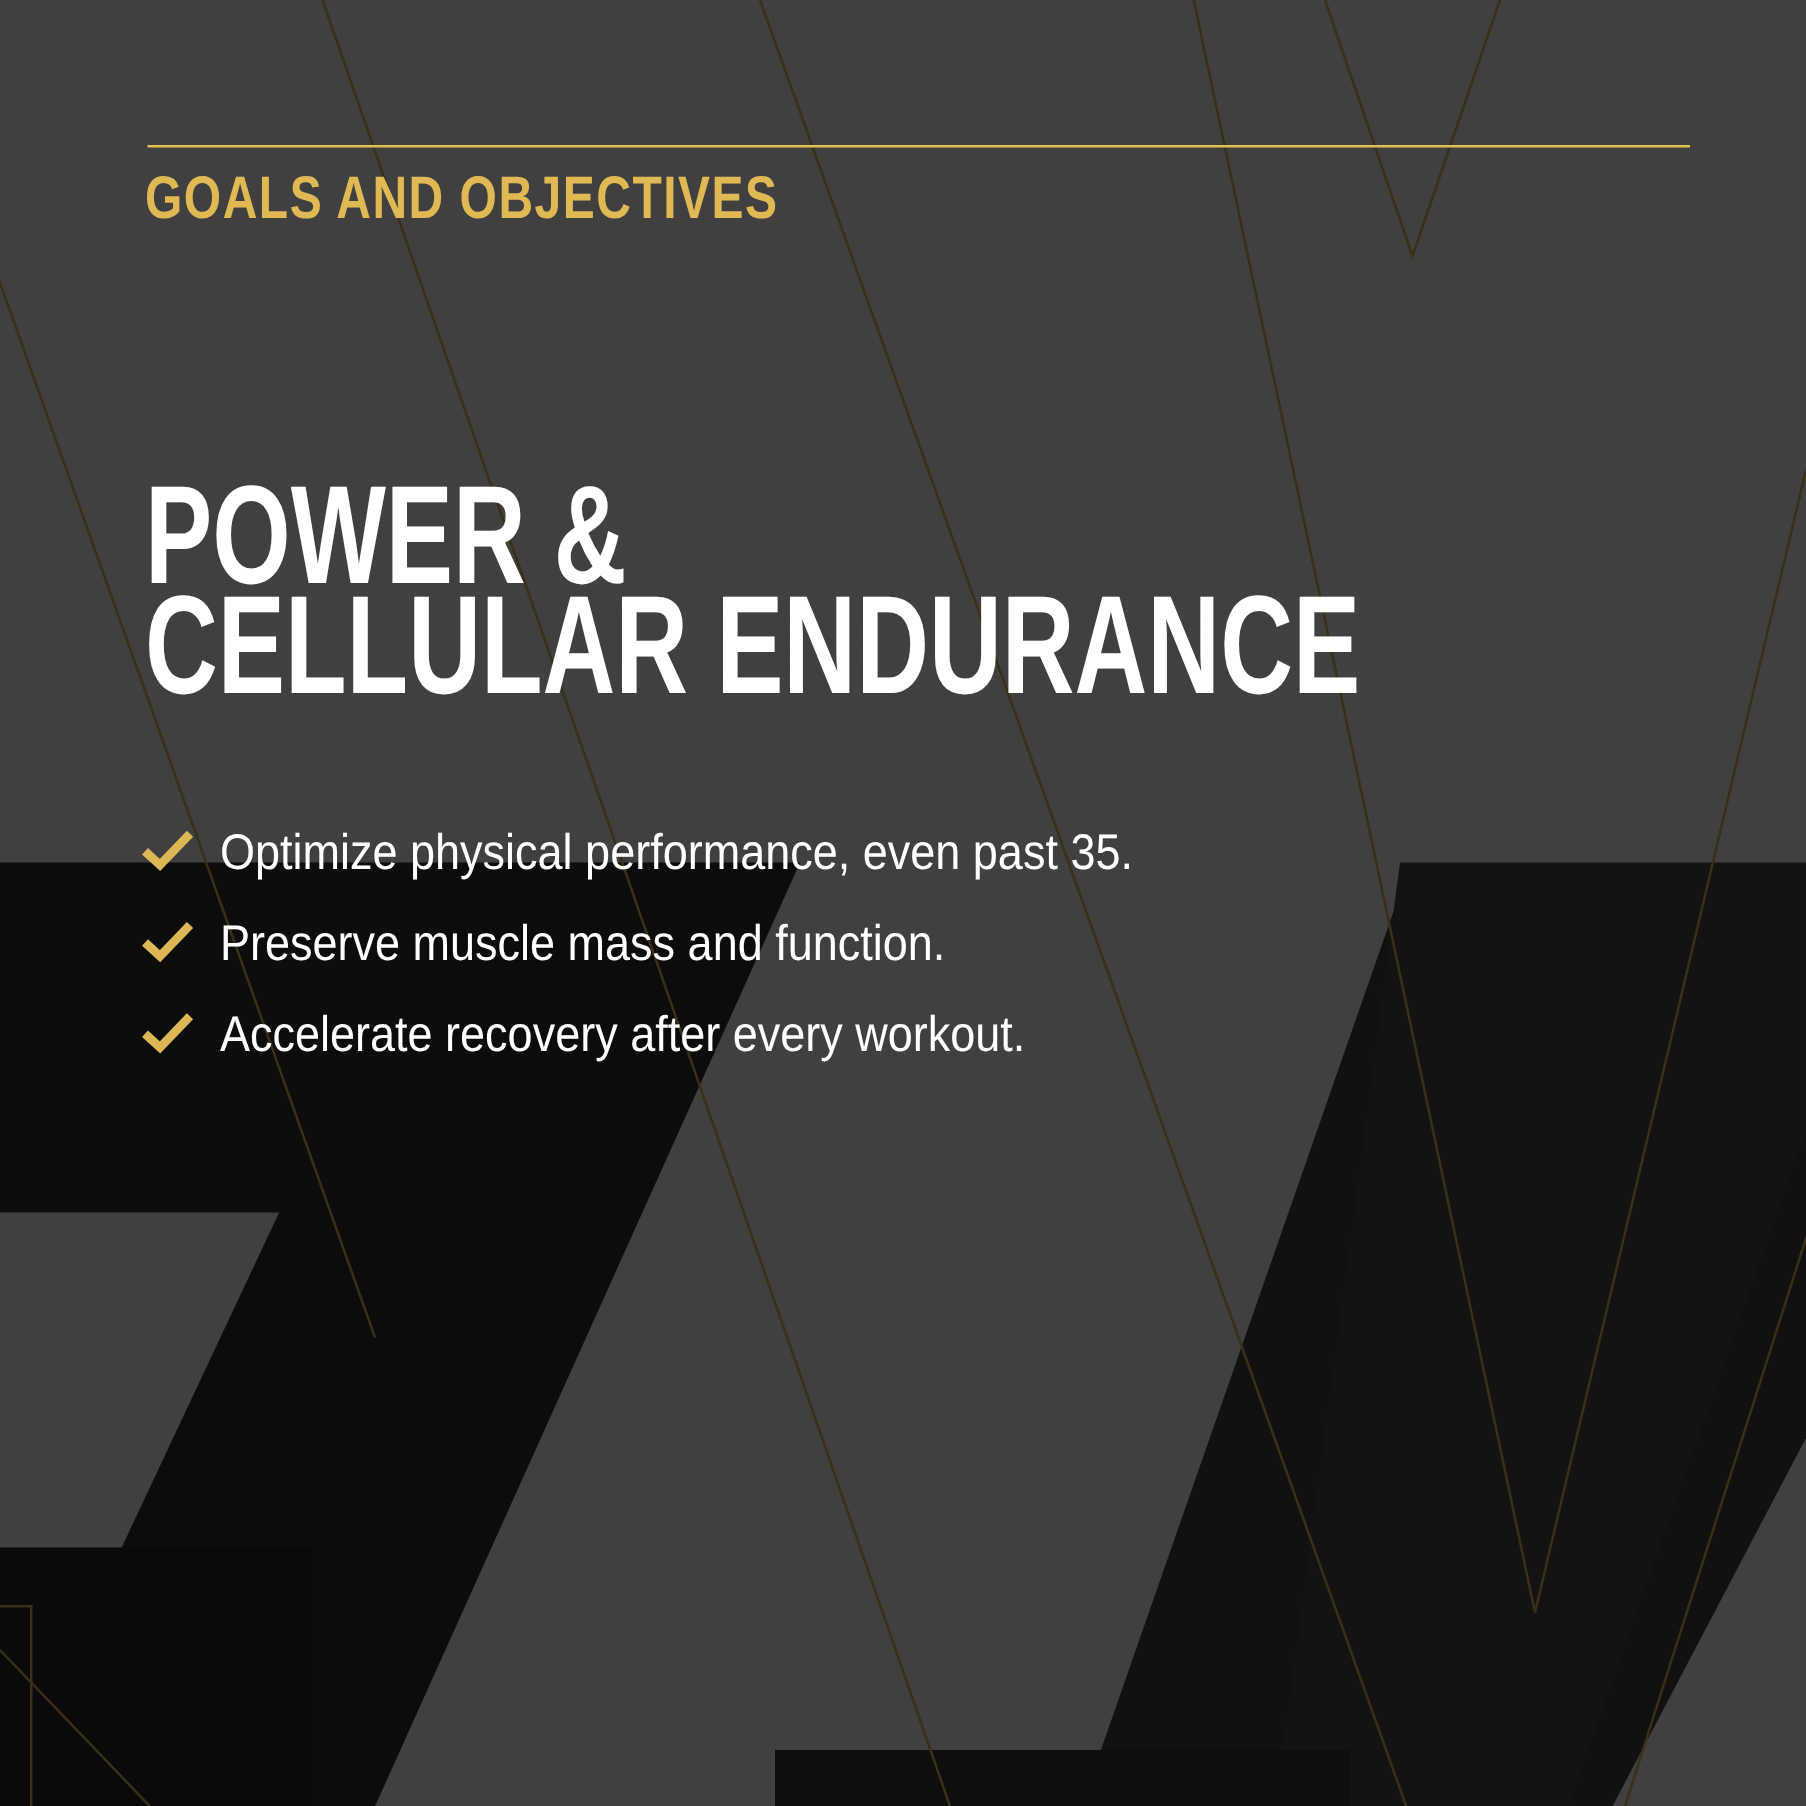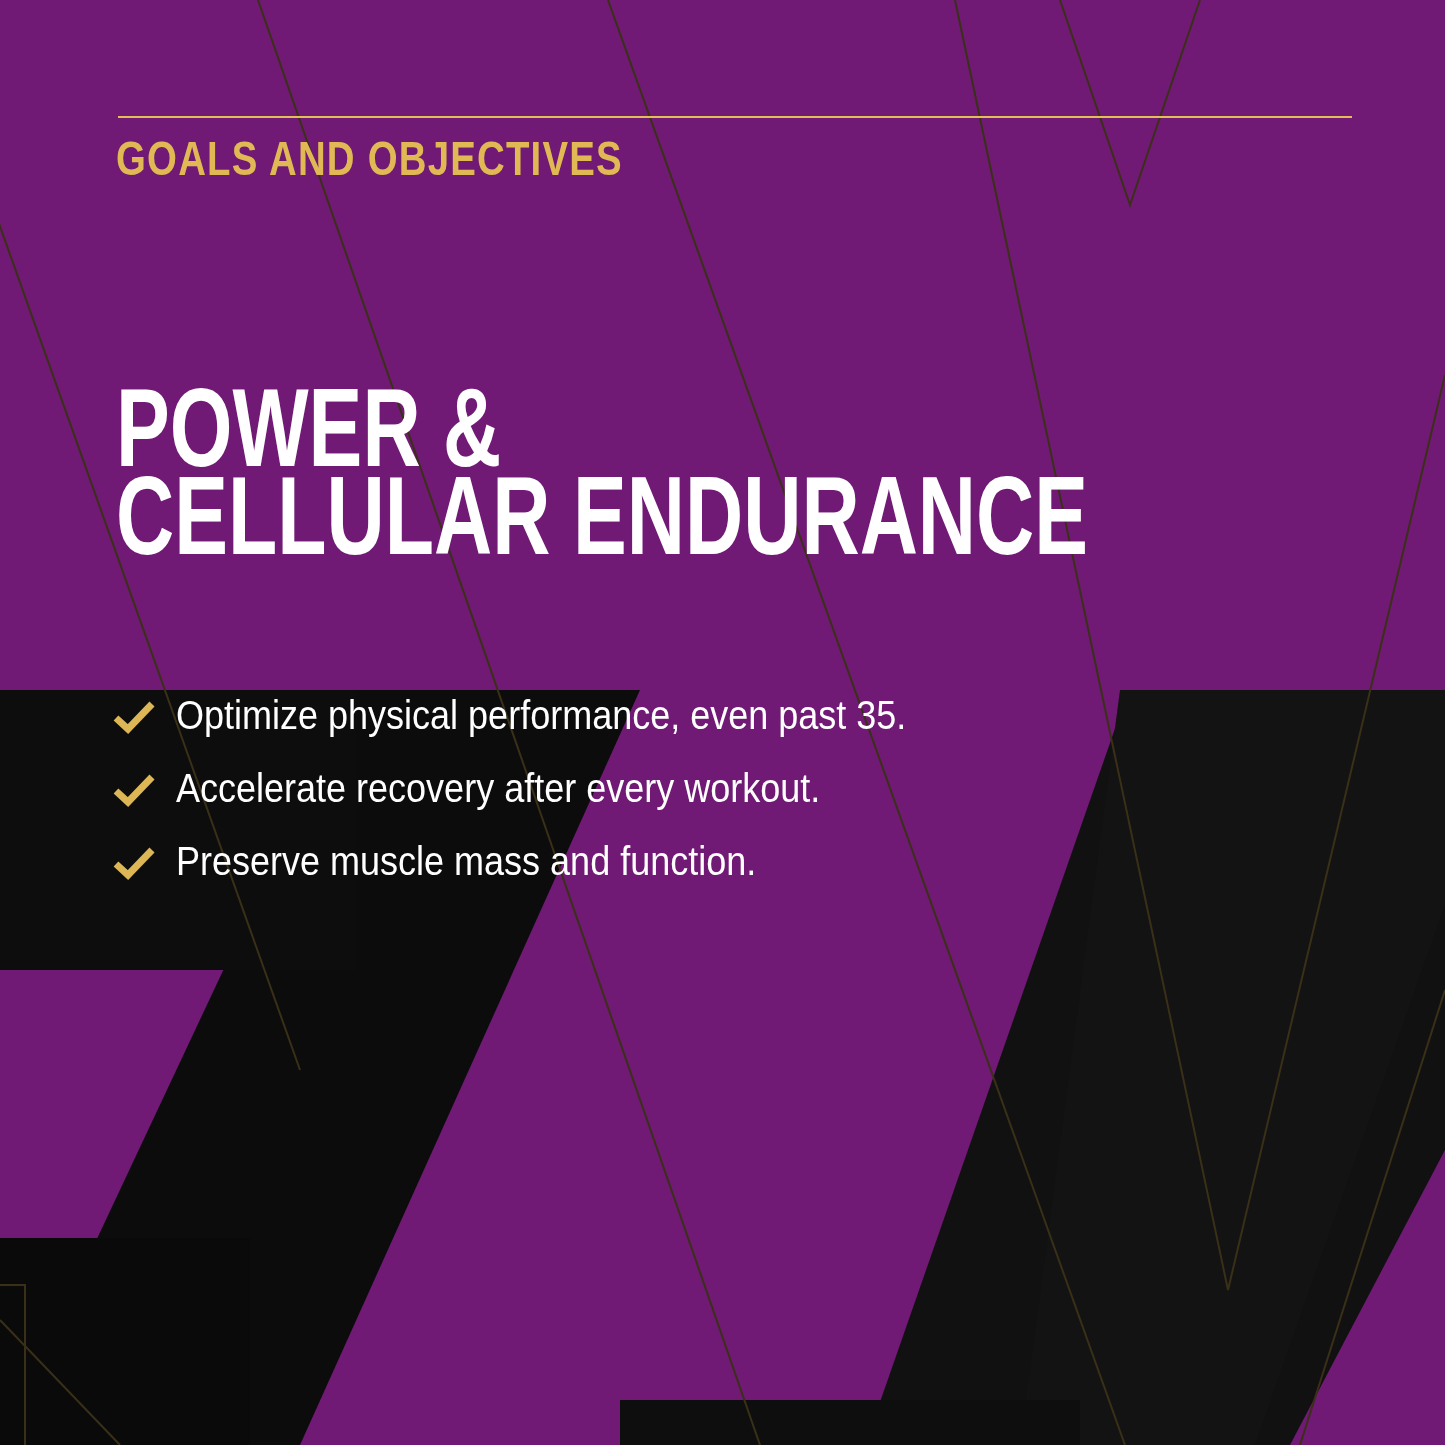--- a/index.html
+++ b/index.html
@@ -4,21 +4,21 @@
 <style>
   html, body {
     margin: 0;
     padding: 0;
     background: #000000;
   }
   .slide {
     position: relative;
     width: 1445px;
     height: 1445px;
-    background: #701a75;
+    background: #404040;
     overflow: hidden;
     font-family: "Liberation Sans", sans-serif;
   }
 
   
   .bg-layer {
     position: absolute;
     inset: 0;
     width: 1445px;
     height: 1445px;
@@ -70,21 +70,21 @@
 
   
   .checklist {
     position: absolute;
     left: 112px;
     top: 662px;
     width: 1100px;
   }
   .check-item {
     display: flex;
-    align-items: flex-end;
+    align-items: flex-start;
     height: 73px;
   }
   .check-icon {
     width: 46px;
     flex: 0 0 46px;
     display: block;
   }
   .check-icon svg { display: block; }
   .check-label {
     color: #FFFFFF;
@@ -147,28 +147,28 @@
       </span>
       <span class="check-label">Optimize physical performance, even past 35.</span>
     </div>
 
     <div class="check-item">
       <span class="check-icon">
         <svg width="44" height="36" viewBox="0 0 44 36" xmlns="http://www.w3.org/2000/svg">
           <polyline points="4,19 16,30 40,5" fill="none" stroke="#DDB755" stroke-width="7" stroke-linecap="butt" stroke-linejoin="miter"></polyline>
         </svg>
       </span>
-      <span class="check-label">Accelerate recovery after every workout.</span>
+      <span class="check-label">Preserve muscle mass and function.</span>
     </div>
 
     <div class="check-item">
       <span class="check-icon">
         <svg width="44" height="36" viewBox="0 0 44 36" xmlns="http://www.w3.org/2000/svg">
           <polyline points="4,19 16,30 40,5" fill="none" stroke="#DDB755" stroke-width="7" stroke-linecap="butt" stroke-linejoin="miter"></polyline>
         </svg>
       </span>
-      <span class="check-label">Preserve muscle mass and function.</span>
+      <span class="check-label">Accelerate recovery after every workout.</span>
     </div>
 
 
   </div>
 
 </div>
 
 </body></html>

